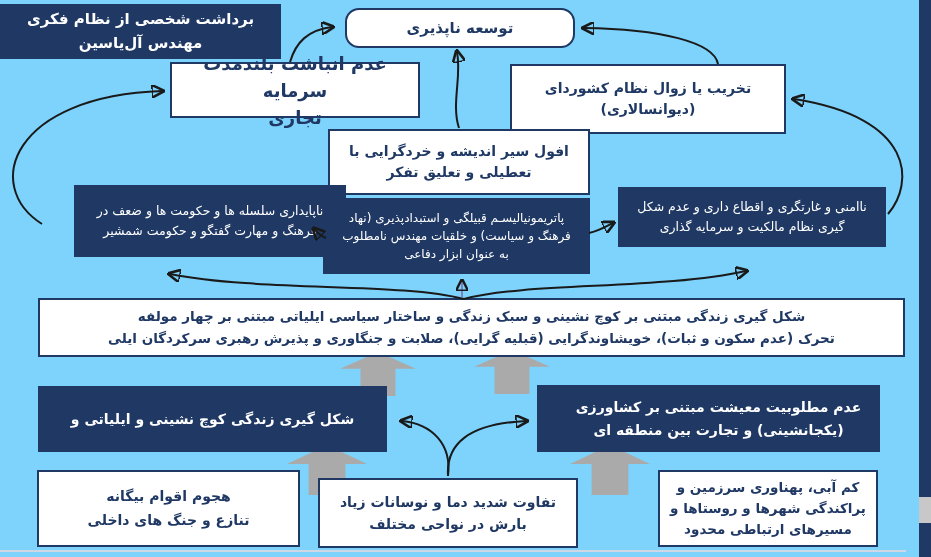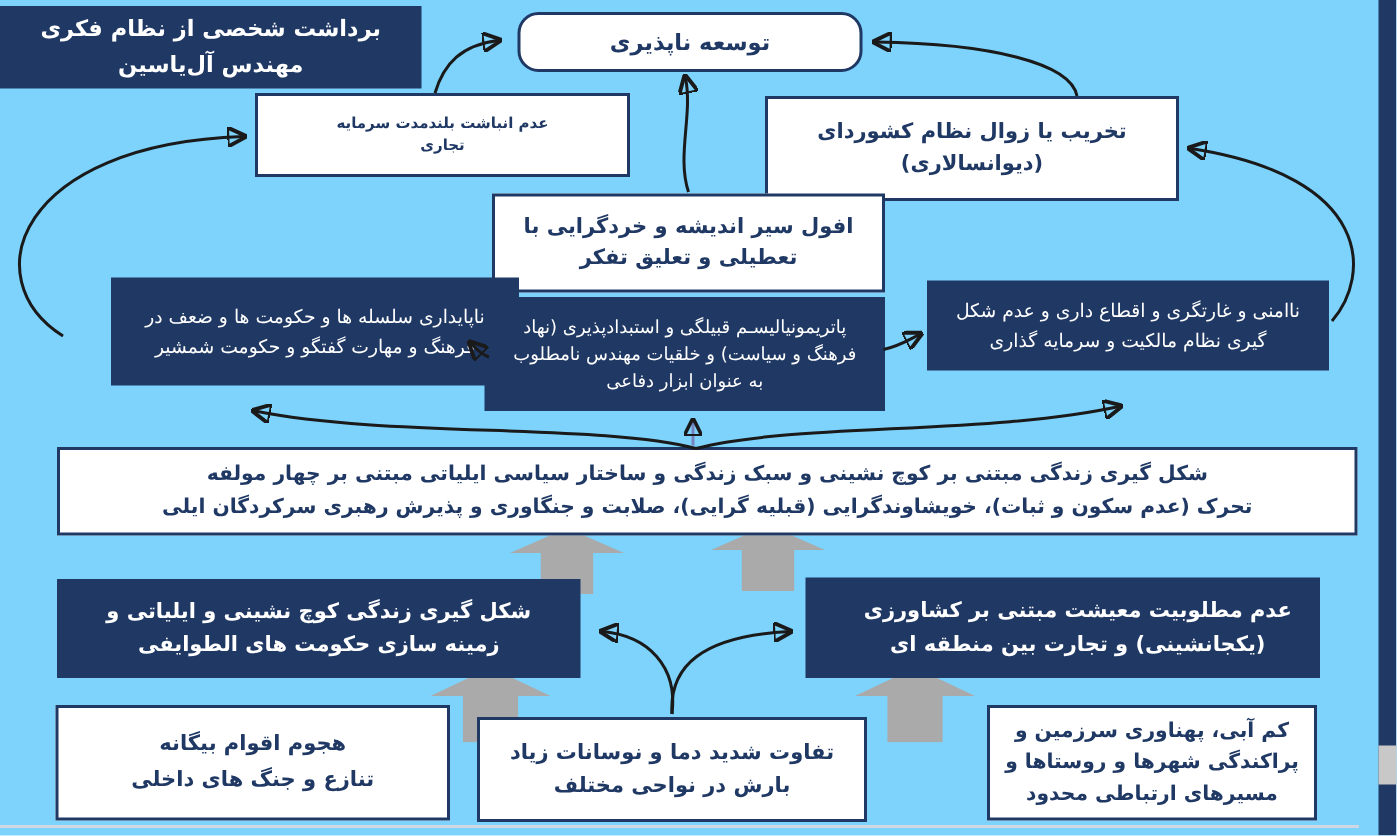--- a/index.html
+++ b/index.html
@@ -10,21 +10,21 @@
        text-align:center;box-sizing:border-box;z-index:3;}
   .box .ln{display:block;width:100%;}
 
   .filled{background:#1f3864;color:#ffffff;}
   .outline{background:#ffffff;border:2.5px solid #1f3864;color:#1f3864;font-weight:bold;}
 
   
   #b-title{left:0;top:4px;width:281px;height:55px;font-size:15px;font-weight:bold;line-height:1.55;}
   
   #b-develop{left:345px;top:8px;width:230px;height:40px;font-size:15px;border-radius:14px;}
-  #b-capital{left:170px;top:62px;width:250px;height:56px;font-size:10px;line-height:1.5;}
+  #b-capital{left:170px;top:62px;width:250px;height:56px;font-size:18px;line-height:1.5;}
   #b-bureau{left:510px;top:64px;width:276px;height:70px;font-size:14px;line-height:1.5;}
   #b-thought{left:328px;top:129px;width:262px;height:66px;font-size:14px;line-height:1.5;}
   
   #b-dynasty{left:38px;top:185px;width:272px;height:72px;font-size:12.5px;line-height:1.6;font-weight:400;margin-left:36px;}
   #b-patrimonial{left:323px;top:198px;width:267px;height:76px;font-size:12px;line-height:1.5;font-weight:400;}
   #b-insecurity{left:618px;top:187px;width:268px;height:60px;font-size:12.5px;line-height:1.6;font-weight:400;}
   
   #b-wide{left:38px;top:298px;width:867px;height:59px;font-size:13.5px;line-height:1.6;}
   
   #b-nomadlife{left:38px;top:386px;width:349px;height:66px;font-size:14px;font-weight:bold;line-height:1.6;}
@@ -104,21 +104,20 @@
     <span class="ln">گیری نظام مالکیت و سرمایه گذاری</span>
   </div>
 
   <div class="box outline" id="b-wide">
     <span class="ln">شکل گیری زندگی مبتنی بر کوچ نشینی و سبک زندگی و ساختار سیاسی ایلیاتی مبتنی بر چهار مولفه</span>
     <span class="ln">تحرک (عدم سکون و ثبات)، خویشاوندگرایی (قبلیه گرایی)، صلابت و جنگاوری  و پذیرش رهبری سرکردگان ایلی</span>
   </div>
 
   <div class="box filled" id="b-nomadlife">
     <span class="ln">شکل گیری زندگی کوچ نشینی و ایلیاتی و</span>
-    <span class="ln">زمینه سازی حکومت های الطوایفی</span>
   </div>
 
   <div class="box filled" id="b-livelihood">
     <span class="ln">عدم مطلوبیت معیشت مبتنی بر کشاورزی</span>
     <span class="ln">(یکجانشینی) و تجارت بین منطقه ای</span>
   </div>
 
   <div class="box outline" id="b-invasion">
     <span class="ln">هجوم اقوام بیگانه</span>
     <span class="ln">تنازع و جنگ های داخلی</span>

